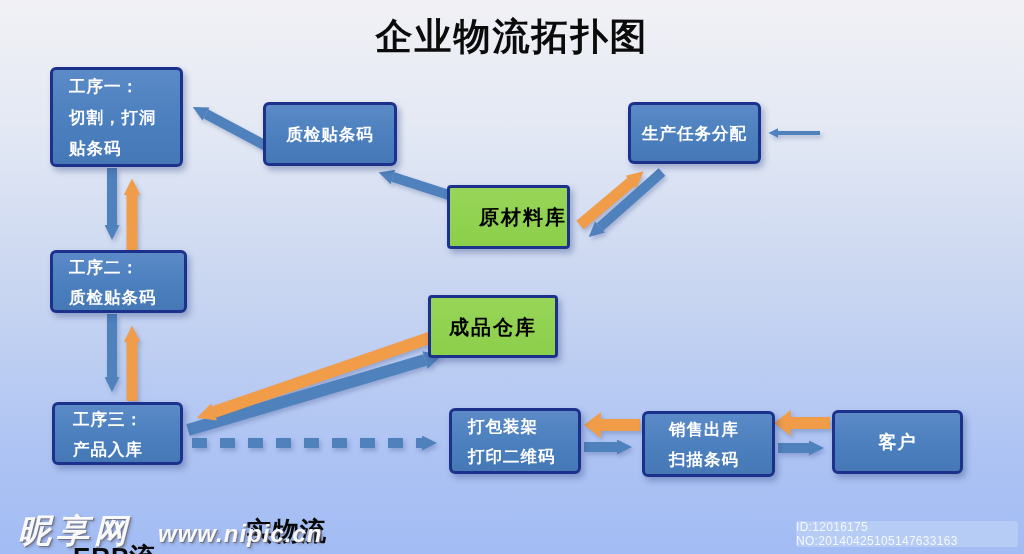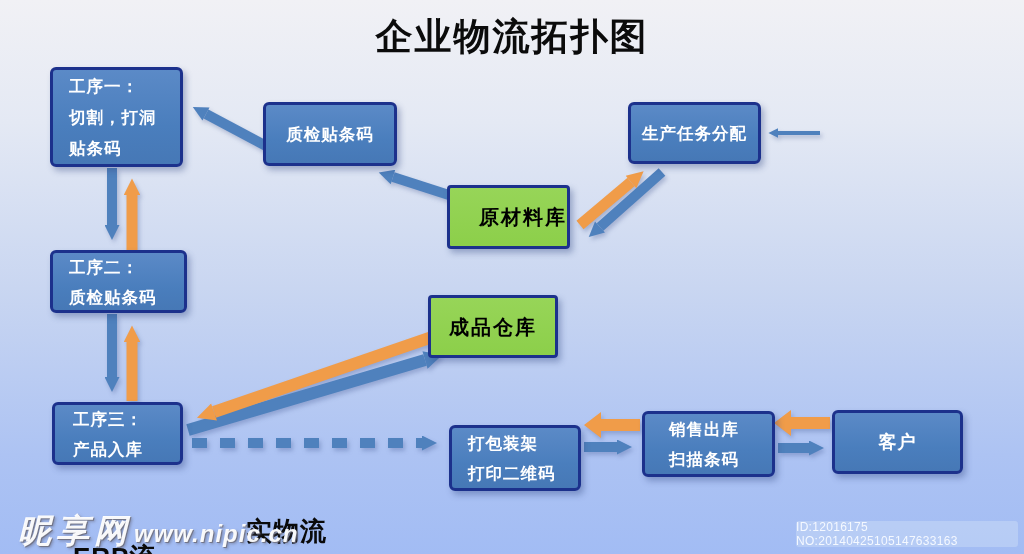--- a/index.html
+++ b/index.html
@@ -114,37 +114,37 @@
 
   <div class="node green align-center" style="left:428px;top:295px;width:130px;height:63px;">
     <span class="ln">成品仓库</span>
   </div>
 
   <div class="node blue align-left" style="left:52px;top:402px;width:131px;height:63px;padding-left:18px;">
     <span class="ln">工序三：</span>
     <span class="ln">产品入库</span>
   </div>
 
-  <div class="node blue align-left" style="left:449px;top:425px;width:132px;height:66px;padding-left:16px;">
+  <div class="node blue align-left" style="left:449px;top:408px;width:132px;height:66px;padding-left:16px;">
     <span class="ln">打包装架</span>
     <span class="ln">打印二维码</span>
   </div>
 
   <div class="node blue align-left" style="left:642px;top:411px;width:133px;height:66px;padding-left:24px;">
     <span class="ln">销售出库</span>
     <span class="ln">扫描条码</span>
   </div>
 
   <div class="node blue align-center" style="left:832px;top:410px;width:131px;height:64px;font-size:18px;">
     <span class="ln">客户</span>
   </div>
 
   <div class="legend" style="left:73px;top:540px;">ERP流</div>
   <div class="legend" style="left:246px;top:514px;">实物流</div>
 
-  <div class="wm" style="left:18px;top:509px;">
+  <div class="wm" style="left:18px;top:509px;gap:24px;">
     <span class="site">昵享网</span>
     <span class="url">www.nipic.cn</span>
   </div>
 
   <div class="idbadge">ID:12016175 NO:20140425105147633163</div>
 
 </div>
 
 </body></html>

